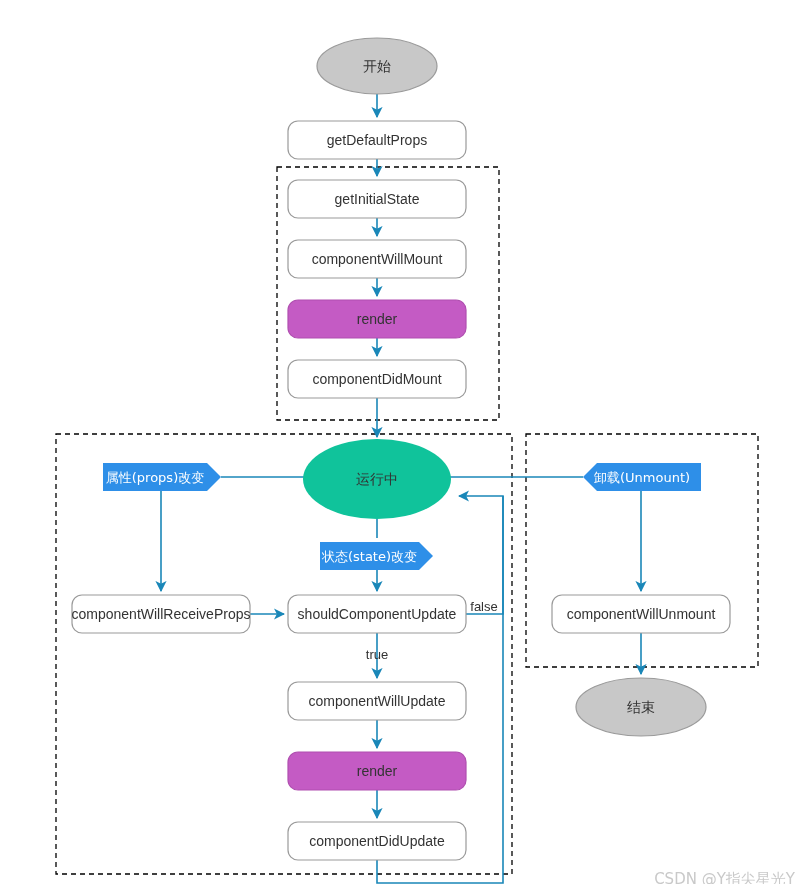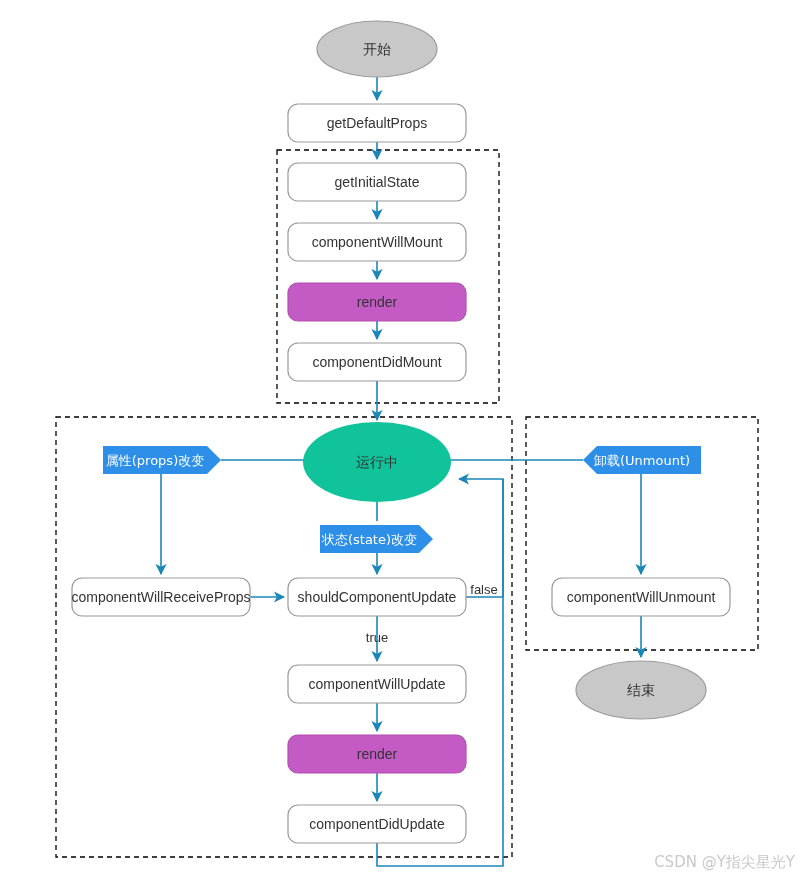--- a/index.html
+++ b/index.html
@@ -10,21 +10,21 @@
   body {
     width: 810px;
     height: 884px;
     font-family: "Liberation Sans", "DejaVu Sans", sans-serif;
     position: relative;
     overflow: hidden;
   }
   #diagram-root {
     position: absolute;
     left: 0;
-    top: 0;
+    top: 17px;
     width: 810px;
     height: 812px;
   }
   svg {
     display: block;
   }
   .node-label {
     font-family: "Liberation Sans", "DejaVu Sans", sans-serif;
     font-size: 14px;
     fill: #333333;

